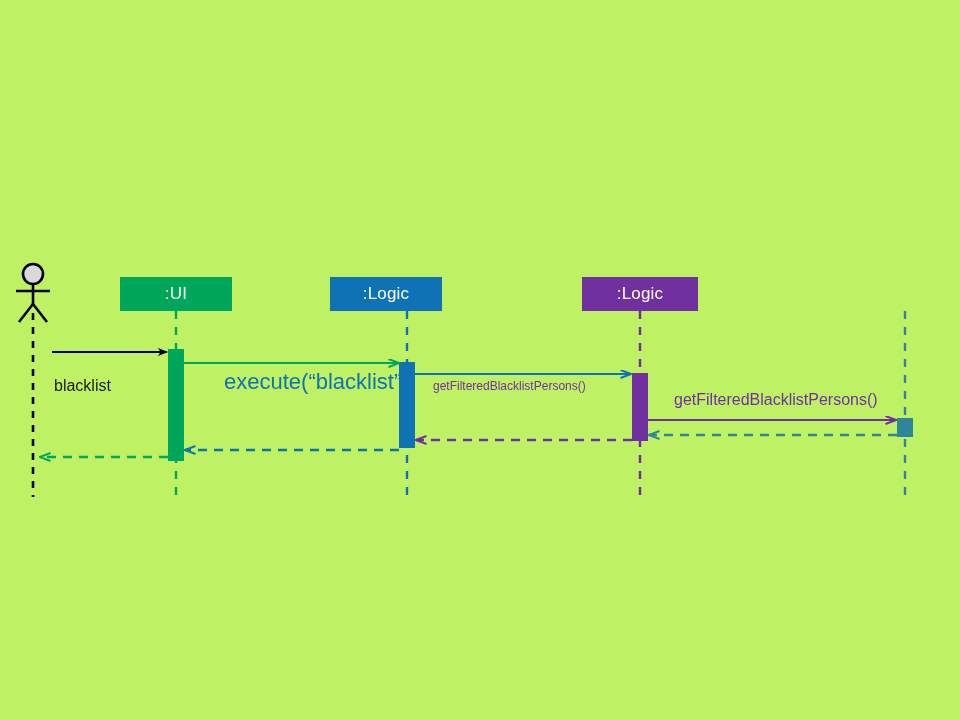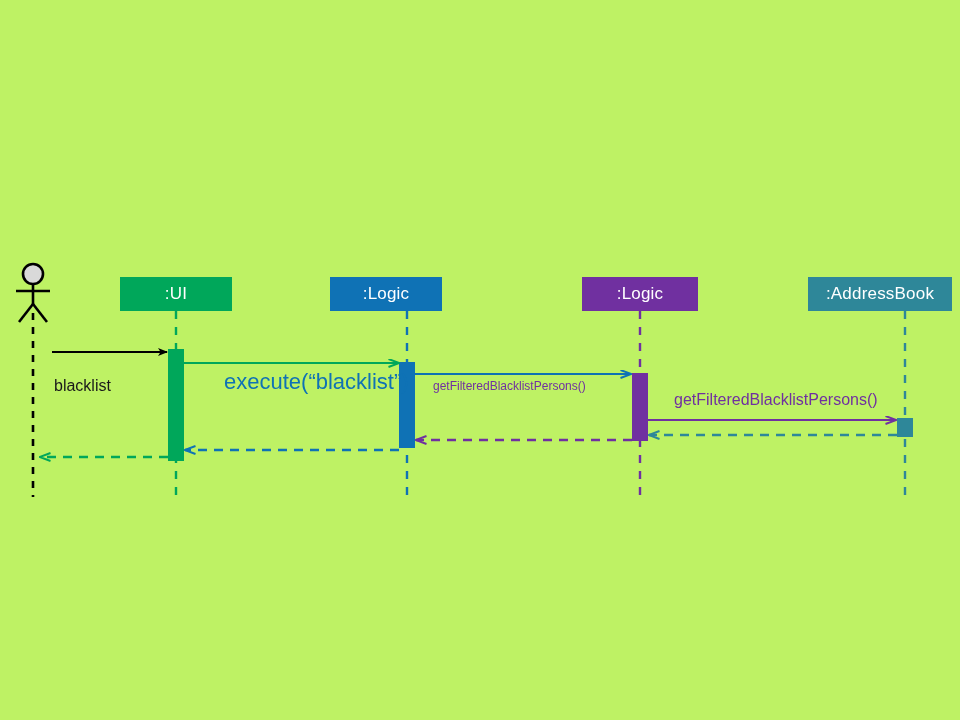--- a/index.html
+++ b/index.html
@@ -117,22 +117,19 @@
 
   <div class="participant-box" id="pbox-ui" style="left: 120px; top: 277px; width: 112px; height: 34px; background: rgb(0, 167, 90);">
     <span>:UI</span>
   </div>
   <div class="participant-box" id="pbox-logic" style="left: 330px; top: 277px; width: 112px; height: 34px; background: rgb(15, 114, 181);">
     <span>:Logic</span>
   </div>
   <div class="participant-box" id="pbox-model" style="left: 582px; top: 277px; width: 116px; height: 34px; background: rgb(112, 48, 160);">
     <span>:Logic</span>
   </div>
-  <div class="participant-box" id="pbox-addressbook" style="left: 808px; top: 277px; width: 144px; height: 34px; background: rgb(46, 135, 153);">
-    <span>:AddressBook</span>
-  </div>
 
   <div class="msg-label lbl-blacklist" id="mlabel-m1" style="left: 54px; top: 377px;">blacklist</div>
   <div class="msg-label lbl-execute" id="mlabel-m2" style="left: 224px; top: 369px;">execute(“blacklist”)</div>
   <div class="msg-label lbl-gfbp-small" id="mlabel-m3" style="left: 433px; top: 379px;">getFilteredBlacklistPersons()</div>
   <div class="msg-label lbl-gfbp-large" id="mlabel-m4" style="left: 674px; top: 391px;">getFilteredBlacklistPersons()</div>
 
 </div>
 
 </body></html>

